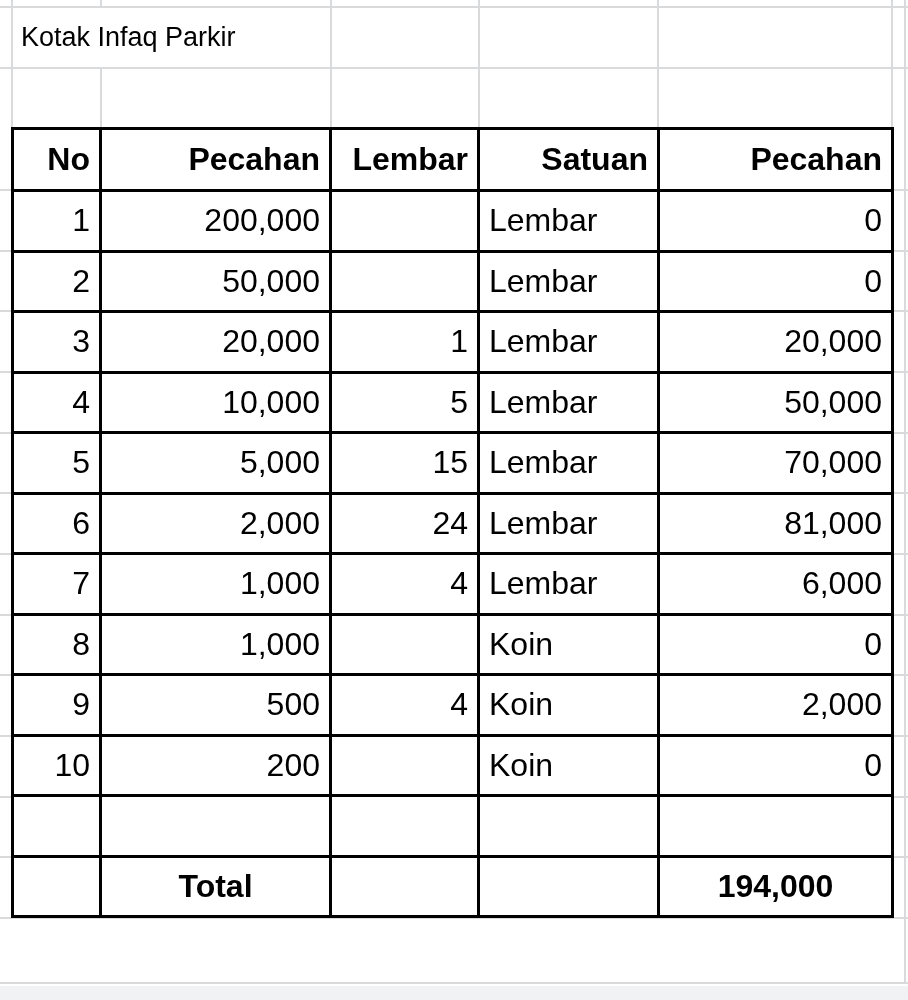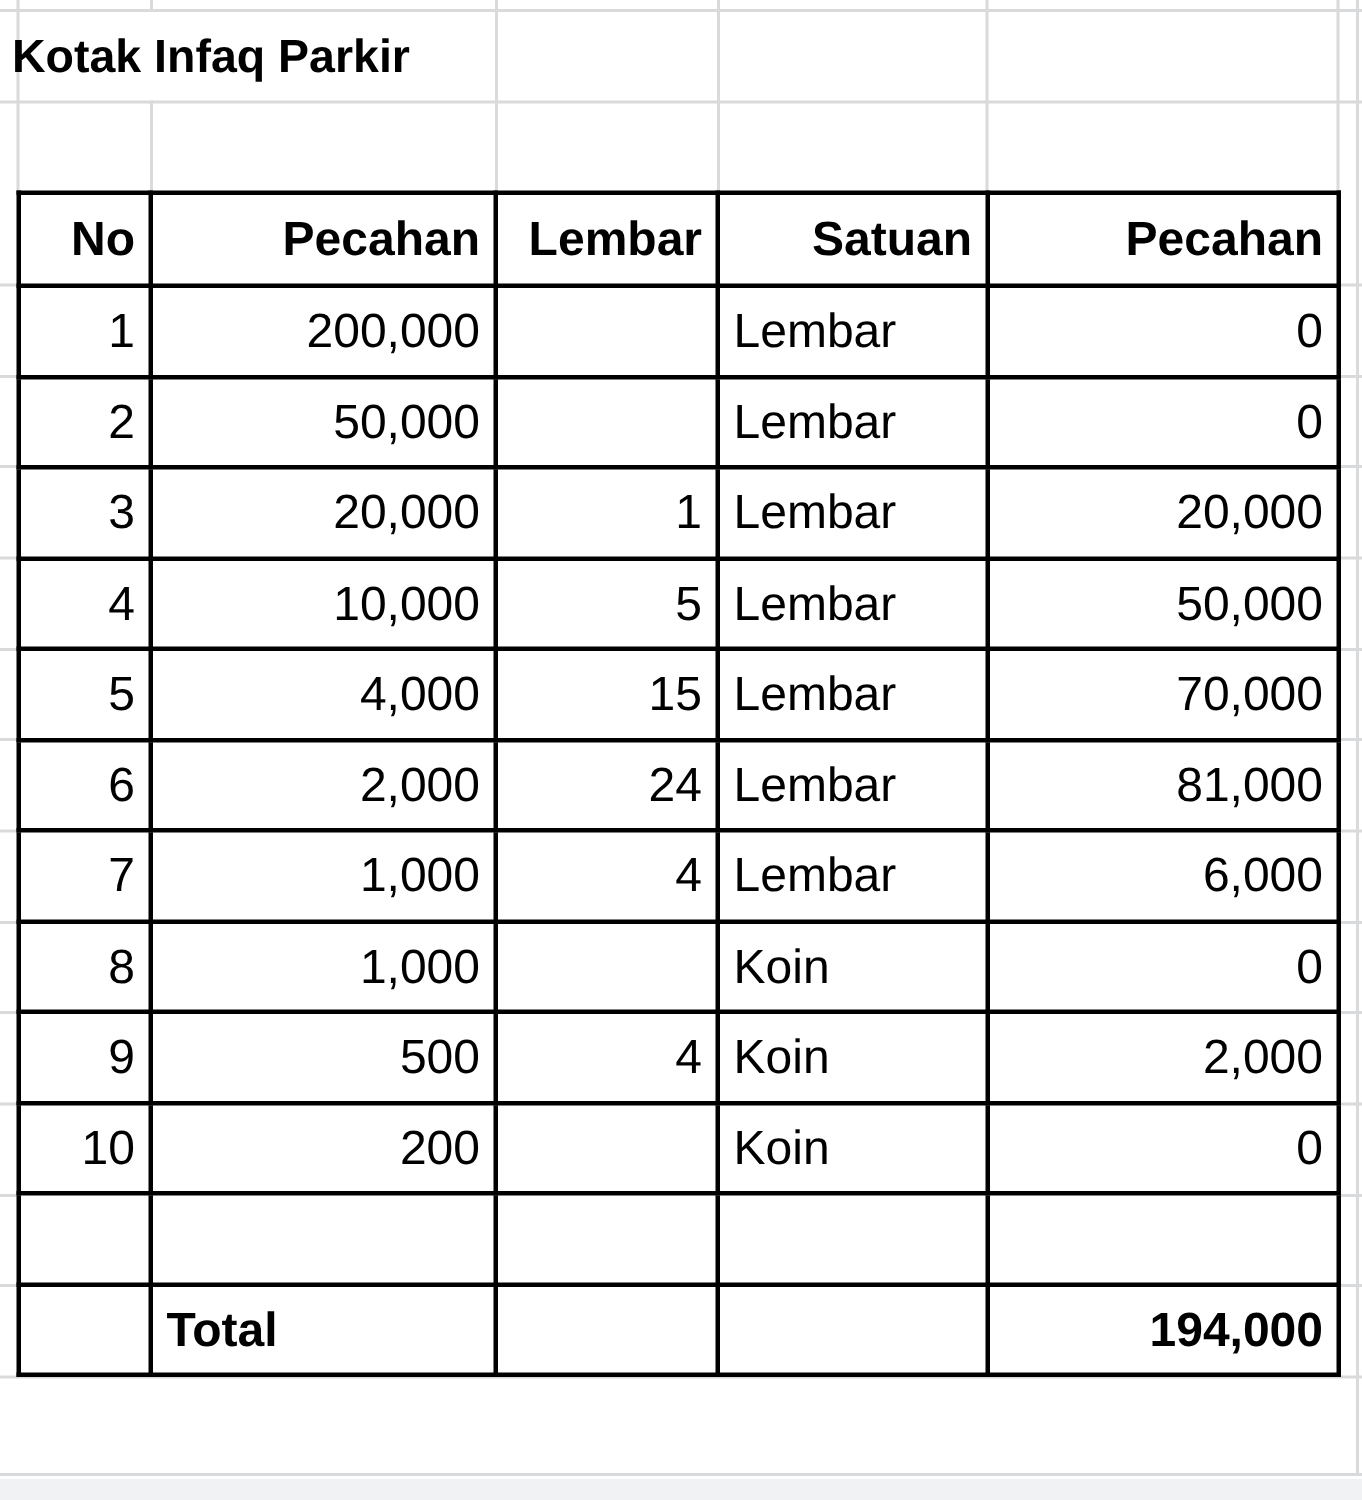--- a/index.html
+++ b/index.html
@@ -25,27 +25,27 @@
     background: #d9dadb;
   }
   .gl-v {
     position: absolute;
     width: 2px;
     background: #d9dadb;
   }
   
   .title-cell {
     position: absolute;
-    left: 8px;
+    left: 21px;
     top: 7px;
     height: 61px;
     display: flex;
     align-items: center;
-    font-size: 31px;
-    font-weight: bold;
+    font-size: 27px;
+    font-weight: normal;
     white-space: nowrap;
     background: transparent;
   }
   
   table.infaq {
     position: absolute;
     left: 11px;
     top: 127px;
     border-collapse: collapse;
     table-layout: fixed;
@@ -62,21 +62,21 @@
     vertical-align: middle;
   }
   table.infaq thead tr { height: 62px; }
   table.infaq tbody tr { height: 60.5px; }
   table.infaq th {
     font-weight: bold;
     text-align: right;
   }
   td.num { text-align: right; }
   td.txt { text-align: left; }
-  tr.total-row td { font-weight: bold; }
+  tr.total-row td { font-weight: bold; text-align: center; }
   
   .bottom-strip {
     position: absolute;
     left: 0;
     top: 986px;
     width: 908px;
     height: 14px;
     background: #f1f2f3;
   }
 </style>
@@ -154,21 +154,21 @@
       </tr>
       <tr>
         <td class="num">4</td>
         <td class="num">10,000</td>
         <td class="num">5</td>
         <td class="txt">Lembar</td>
         <td class="num">50,000</td>
       </tr>
       <tr>
         <td class="num">5</td>
-        <td class="num">4,000</td>
+        <td class="num">5,000</td>
         <td class="num">15</td>
         <td class="txt">Lembar</td>
         <td class="num">70,000</td>
       </tr>
       <tr>
         <td class="num">6</td>
         <td class="num">2,000</td>
         <td class="num">24</td>
         <td class="txt">Lembar</td>
         <td class="num">81,000</td>

